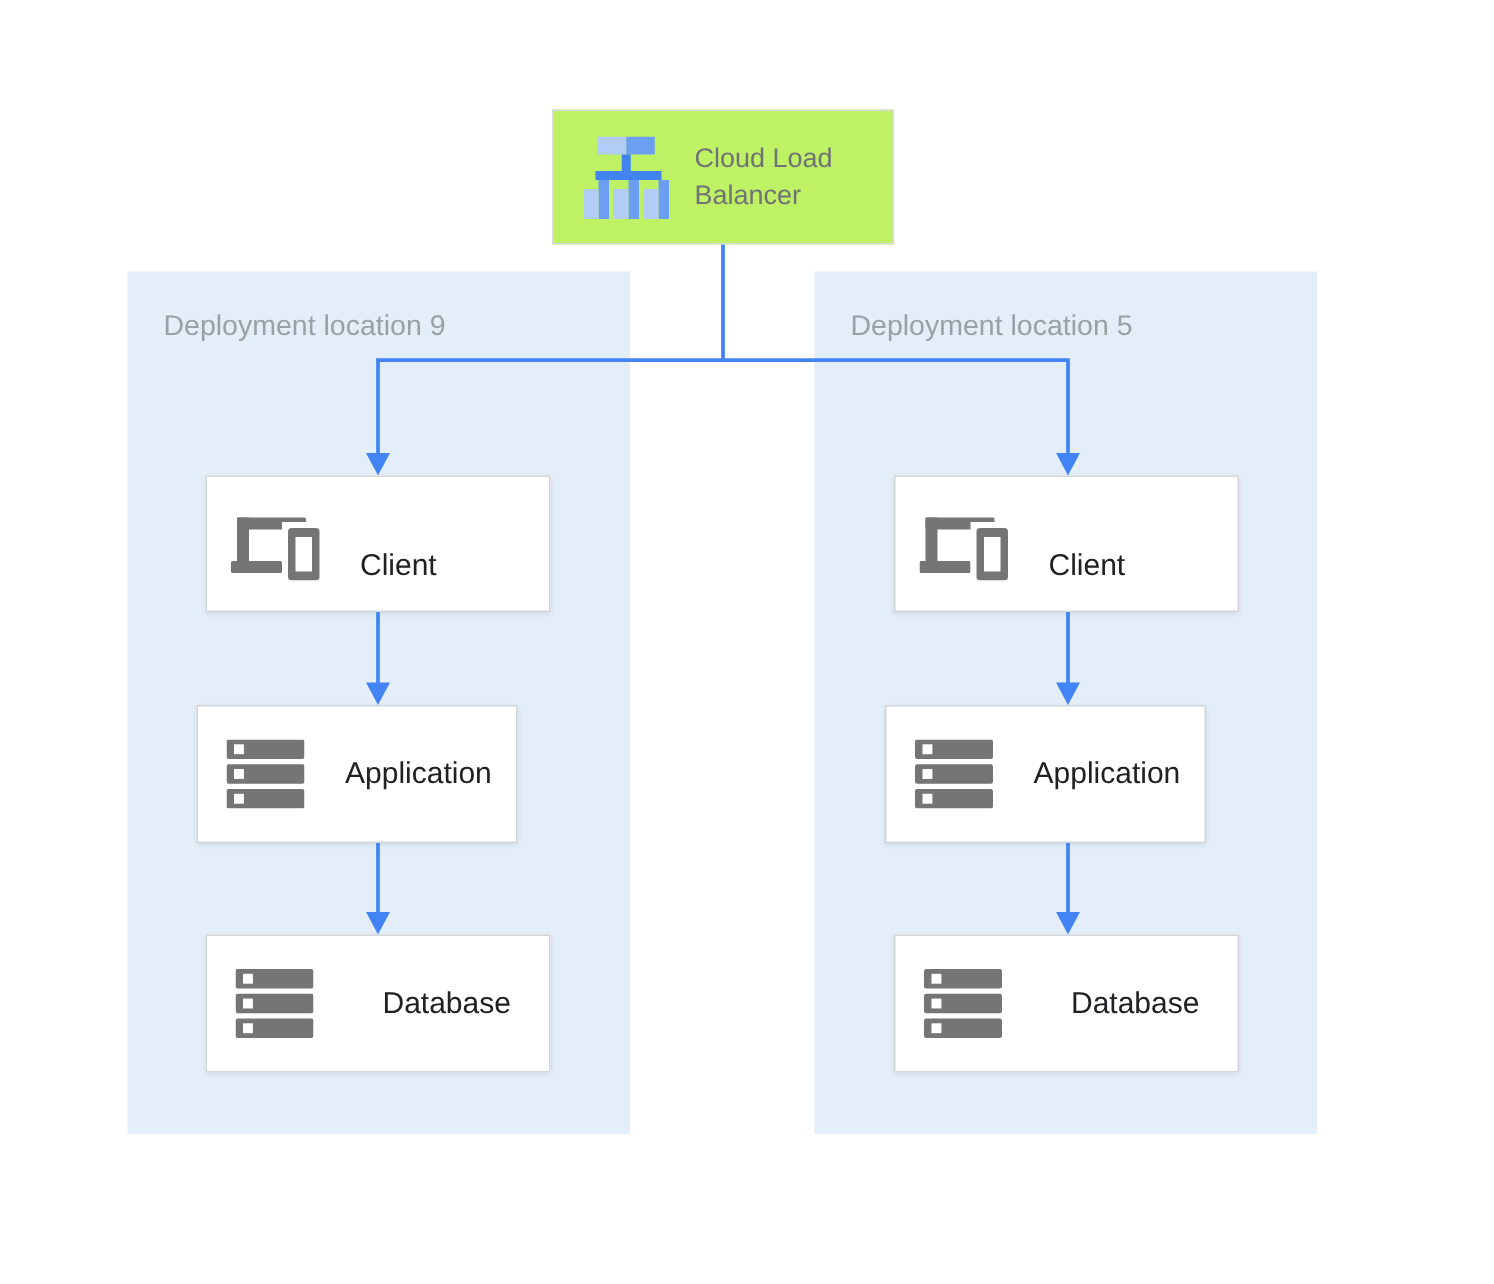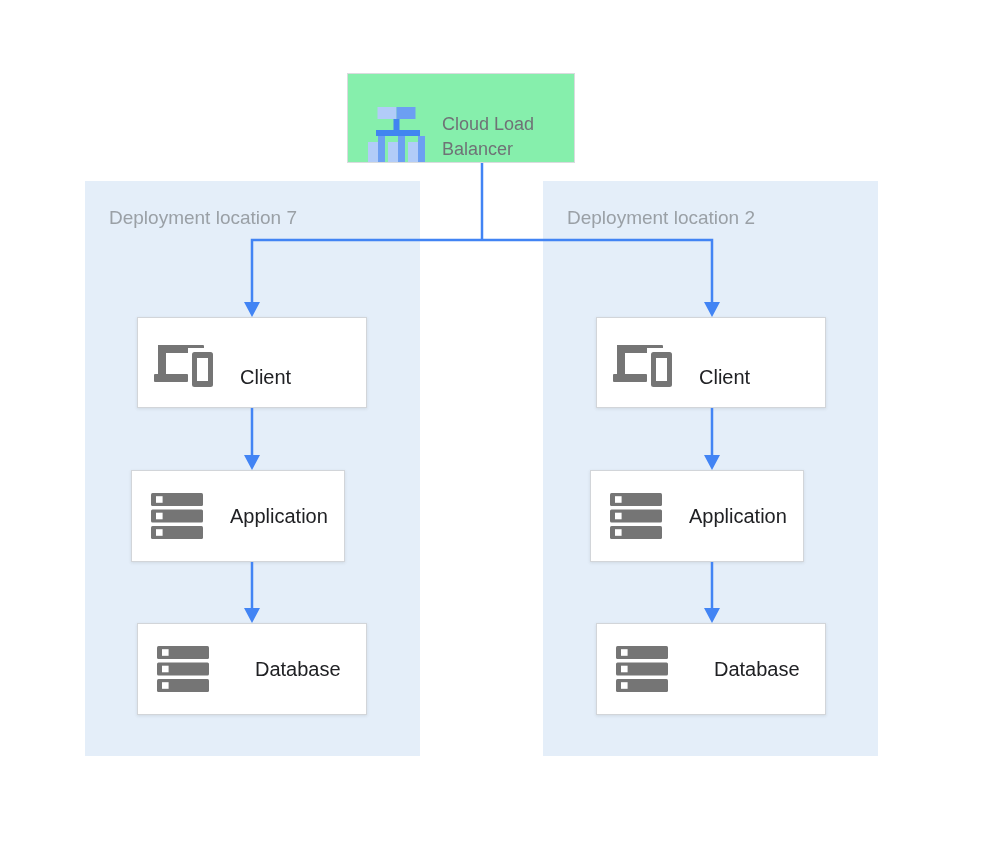--- a/index.html
+++ b/index.html
@@ -70,27 +70,27 @@
   .panel-right .node-application { left: 47px; }
   .panel-right .node-database    { left: 53px; }
 
   .node-client .node-label      { margin-left: 26px; margin-top: 30px; }
   .node-application .node-label { margin-left: 27px; }
   .node-database .node-label    { margin-left: 27px; }
 
   
   #lb-box {
     position: absolute;
-    left: 347px; top: 73px;
+    left: 368px; top: 73px;
     width: 228px; height: 90px;
-    background: #86efac;
+    background: #bef264;
     border: 1px solid #D9DBDE;
     box-sizing: border-box;
     display: flex;
-    align-items: flex-end;
+    align-items: center;
     padding-left: 20px;
     z-index: 2;
   }
   #lb-box .lb-label {
     margin-left: 17px;
     width: 118px;
     font-size: 18px;
     line-height: 25px;
     color: #6F7276;
   }
@@ -110,21 +110,21 @@
       <rect x="30" y="29" width="7" height="26" fill="#6C9FF2"></rect>
       <rect x="50" y="29" width="7" height="26" fill="#6C9FF2"></rect>
       <rect x="0" y="35" width="10" height="20" fill="#B2CCF8"></rect>
       <rect x="20" y="35" width="10" height="20" fill="#B2CCF8"></rect>
       <rect x="40" y="35" width="10" height="20" fill="#B2CCF8"></rect>
     </svg>
     <div class="lb-label">Cloud Load Balancer</div>
   </div>
 
   <div class="panel panel-left">
-    <div class="panel-label">Deployment location 7</div>
+    <div class="panel-label">Deployment location 9</div>
 
     <div class="node node-client">
       <svg class="node-icon" width="60" height="48" viewBox="0 0 60 48" aria-hidden="true">
         <rect x="4" y="6" width="46" height="8" rx="1" fill="#757575"></rect>
         <rect x="4" y="6" width="8" height="29" fill="#757575"></rect>
         <rect x="0" y="35" width="34" height="8" rx="1" fill="#757575"></rect>
         <rect x="34" y="9" width="26" height="39" fill="#ffffff"></rect>
         <rect x="38" y="13" width="21" height="35" rx="2.5" fill="#757575"></rect>
         <rect x="43" y="19" width="11" height="23" fill="#ffffff"></rect>
       </svg>
@@ -150,21 +150,21 @@
         <rect x="0" y="33" width="52" height="13" rx="1.5" fill="#757575"></rect>
         <rect x="5" y="3.2" width="6.6" height="6.6" fill="#ffffff"></rect>
         <rect x="5" y="19.7" width="6.6" height="6.6" fill="#ffffff"></rect>
         <rect x="5" y="36.2" width="6.6" height="6.6" fill="#ffffff"></rect>
       </svg>
       <div class="node-label">Database</div>
     </div>
   </div>
 
   <div class="panel panel-right">
-    <div class="panel-label">Deployment location 2</div>
+    <div class="panel-label">Deployment location 5</div>
 
     <div class="node node-client">
       <svg class="node-icon" width="60" height="48" viewBox="0 0 60 48" aria-hidden="true">
         <rect x="4" y="6" width="46" height="8" rx="1" fill="#757575"></rect>
         <rect x="4" y="6" width="8" height="29" fill="#757575"></rect>
         <rect x="0" y="35" width="34" height="8" rx="1" fill="#757575"></rect>
         <rect x="34" y="9" width="26" height="39" fill="#ffffff"></rect>
         <rect x="38" y="13" width="21" height="35" rx="2.5" fill="#757575"></rect>
         <rect x="43" y="19" width="11" height="23" fill="#ffffff"></rect>
       </svg>

